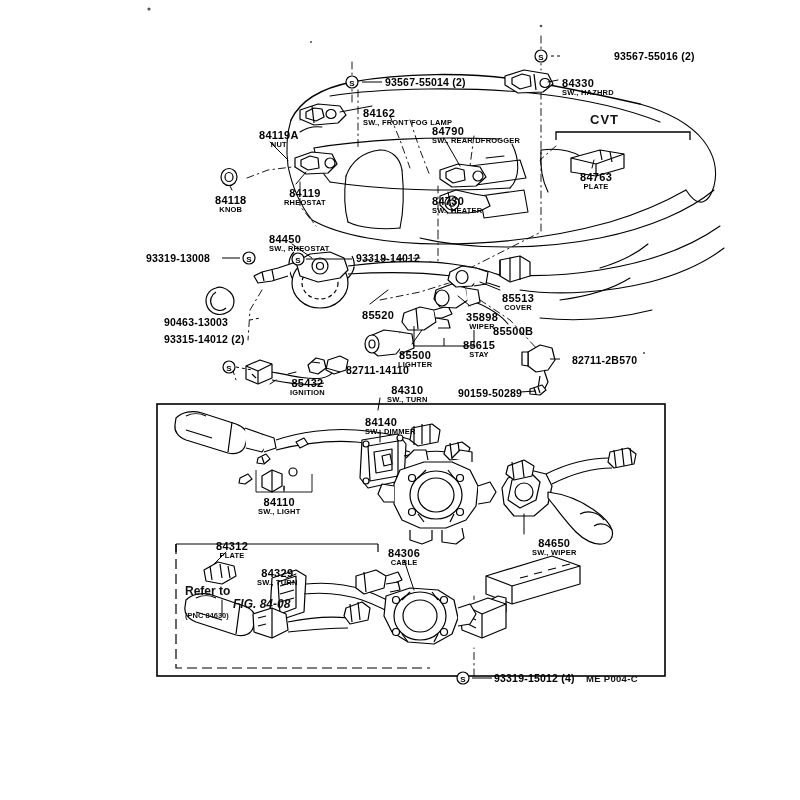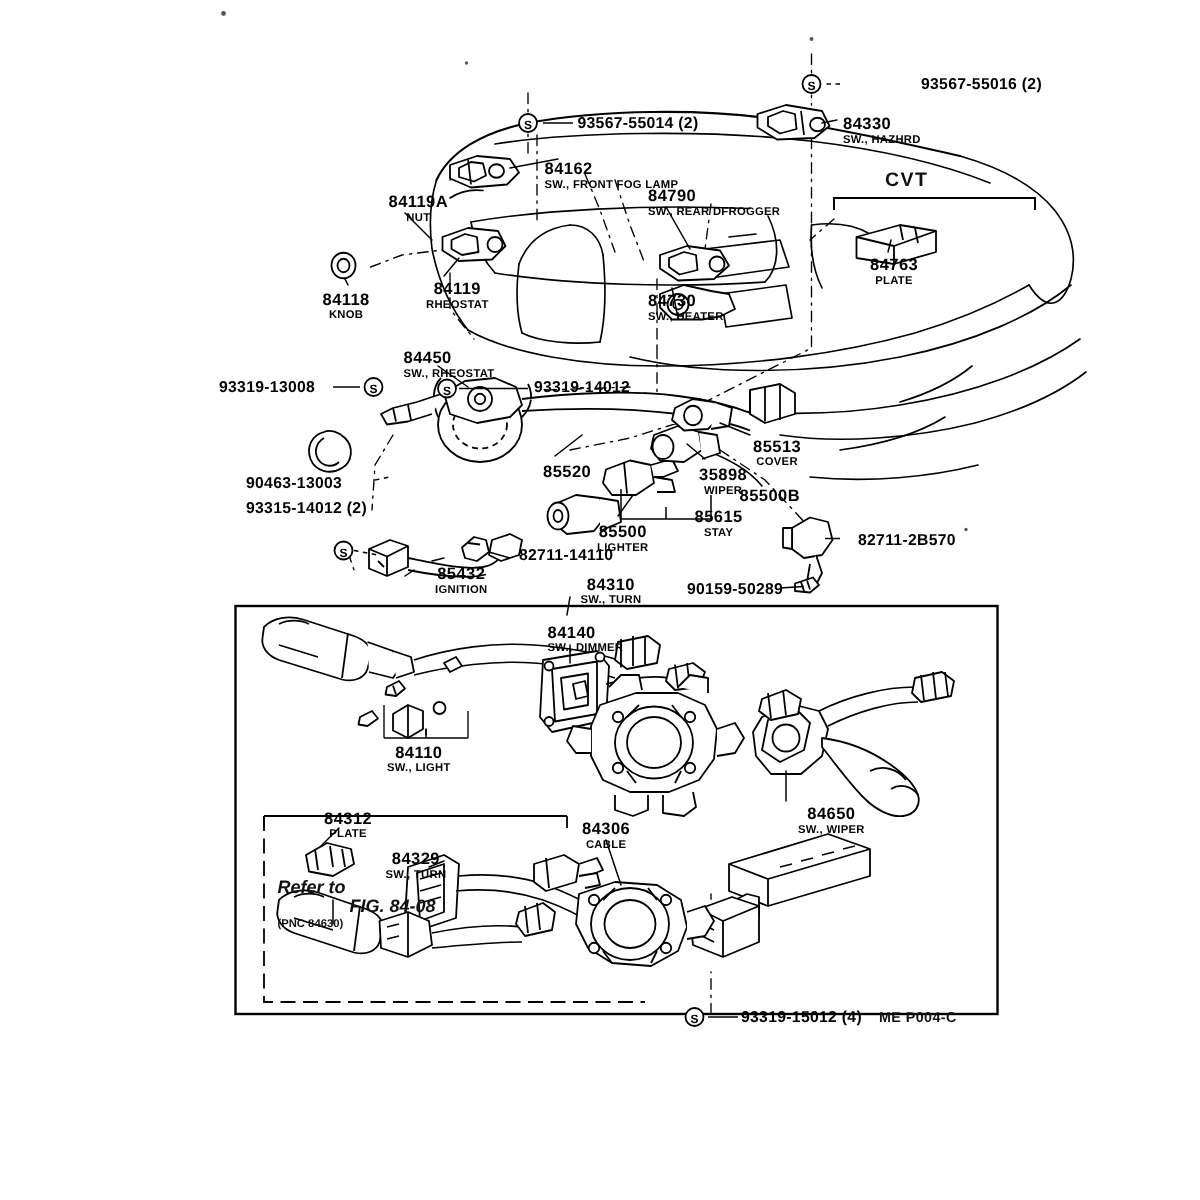--- a/index.html
+++ b/index.html
@@ -28,21 +28,21 @@
     display:block;margin-top:0px;
   }
   .callout.ctr{text-align:center;}
 
   
   .boltlabel{position:absolute;white-space:nowrap;
     font-size:10.5px;font-weight:700;color:#000;letter-spacing:.2px;}
 
   
   .refer{position:absolute;white-space:nowrap;line-height:1.12;}
-  .refer .r1{font-size:12px;font-weight:700;font-style:italic;display:block;}
+  .refer .r1{font-size:12px;font-weight:700;display:block;}
   .refer .r2{font-size:12px;font-weight:700;font-style:italic;display:block;padding-left:48px;}
   .refer .r3{font-size:7.5px;font-weight:700;display:block;}
 
   .cvt-label{position:absolute;font-size:13px;font-weight:700;letter-spacing:1px;margin-left:28px;}
   .code-label{position:absolute;font-size:9.5px;font-weight:700;letter-spacing:.3px;}
 
   
   #footer{
     position:absolute;left:0;top:715px;width:800px;height:85px;
     background:#ffffff;

